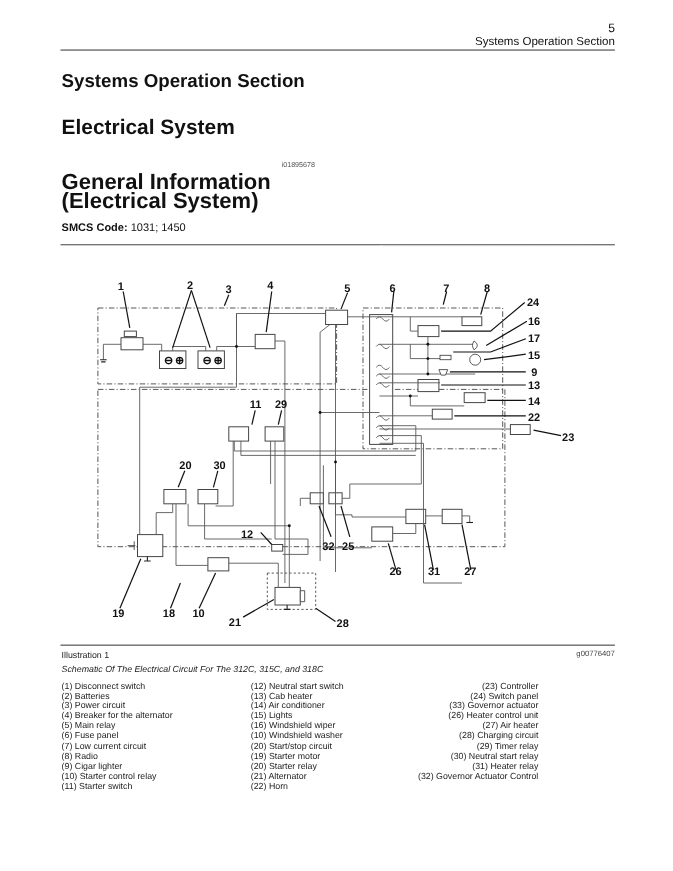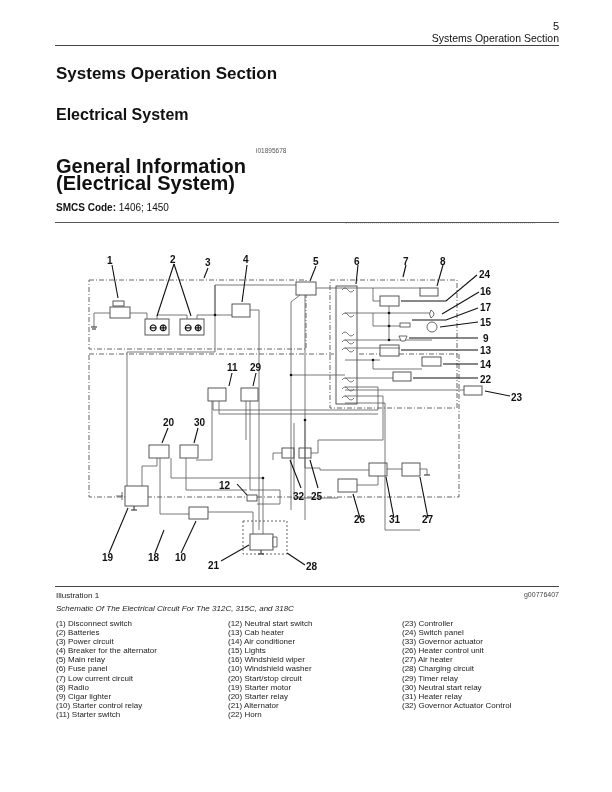--- a/index.html
+++ b/index.html
@@ -2,49 +2,49 @@
 <html><head>
 <meta charset="utf-8">
 <style>
   html,body{margin:0;padding:0;background:#fff;}
   body{width:612px;height:792px;position:relative;overflow:hidden;font-family:"Liberation Sans",sans-serif;color:#111;}
   .abs{position:absolute;}
   .page-num{right:53px;top:20px;font-size:11px;text-align:right;}
   .run-head{right:53px;top:32px;font-size:10.5px;text-align:right;}
   .head-rule{left:55px;right:53px;top:45px;height:0;border-top:1px solid #444;}
   .h1{left:56px;top:64px;font-size:17px;font-weight:bold;}
-  .h2{left:56px;top:106px;font-size:16px;font-weight:bold;}
+  .h2{left:56px;top:106px;font-size:19px;font-weight:bold;}
   .docid{left:256px;top:147px;font-size:6.5px;color:#555;}
   .h3{left:56px;top:158px;font-size:20px;font-weight:bold;line-height:17px;width:260px;}
   .smcs{left:56px;top:202px;font-size:10px;}
   .smcs b{font-weight:bold;}
   .sec-rule{left:55px;right:53px;top:222px;height:0;border-top:1px solid #555;}
   .faint{left:345px;top:223px;width:190px;height:2px;border-top:1px dotted #ddd;}
   .diagram{left:80px;top:248px;width:452px;height:332px;}
   .cap-rule{left:55px;right:53px;top:586px;height:0;border-top:1px solid #444;}
   .ill{left:56px;top:591px;font-size:8px;color:#222;}
   .gid{right:53px;top:591px;font-size:7px;color:#444;}
   .ill-title{left:56px;top:604px;font-size:8px;color:#222;font-style:italic;}
   .legend{top:619px;font-size:8px;line-height:9.1px;color:#222;}
   .legend div{white-space:nowrap;}
-  .lc1{left:56px;} .lc2{left:228px;} .lc3{left:402px;}
+  .lc1{left:56px;} .lc2{left:228px;} .lc3{left:380px;text-align:right;}
   svg text{font-family:"Liberation Sans",sans-serif;font-weight:bold;font-size:10px;fill:#111;}
 </style>
 </head>
 <body>
 
 <div class="abs page-num">5</div>
 <div class="abs run-head">Systems Operation Section</div>
 <div class="abs head-rule"></div>
 
 <div class="abs h1">Systems Operation Section</div>
 <div class="abs h2">Electrical System</div>
 <div class="abs docid">i01895678</div>
 <div class="abs h3">General Information (Electrical System)</div>
-<div class="abs smcs"><b>SMCS Code:</b> <span>1406; 1450</span></div>
+<div class="abs smcs"><b>SMCS Code:</b> <span>1031; 1450</span></div>
 <div class="abs sec-rule"></div>
 <div class="abs faint"></div>
 
 <svg class="abs diagram" viewBox="80 248 452 332" xmlns="http://www.w3.org/2000/svg">
   <g fill="none" stroke="#555" stroke-width="0.9">
     <rect x="89" y="280" width="217" height="69" stroke-dasharray="5,2,1,2"></rect>
     <rect x="89" y="354" width="370" height="143" stroke-dasharray="5,2,1,2"></rect>
     <rect x="330" y="280" width="127" height="128" stroke-dasharray="5,2,1,2"></rect>
     <rect x="243" y="521" width="44" height="33" stroke-dasharray="2,2"></rect>
   </g>

